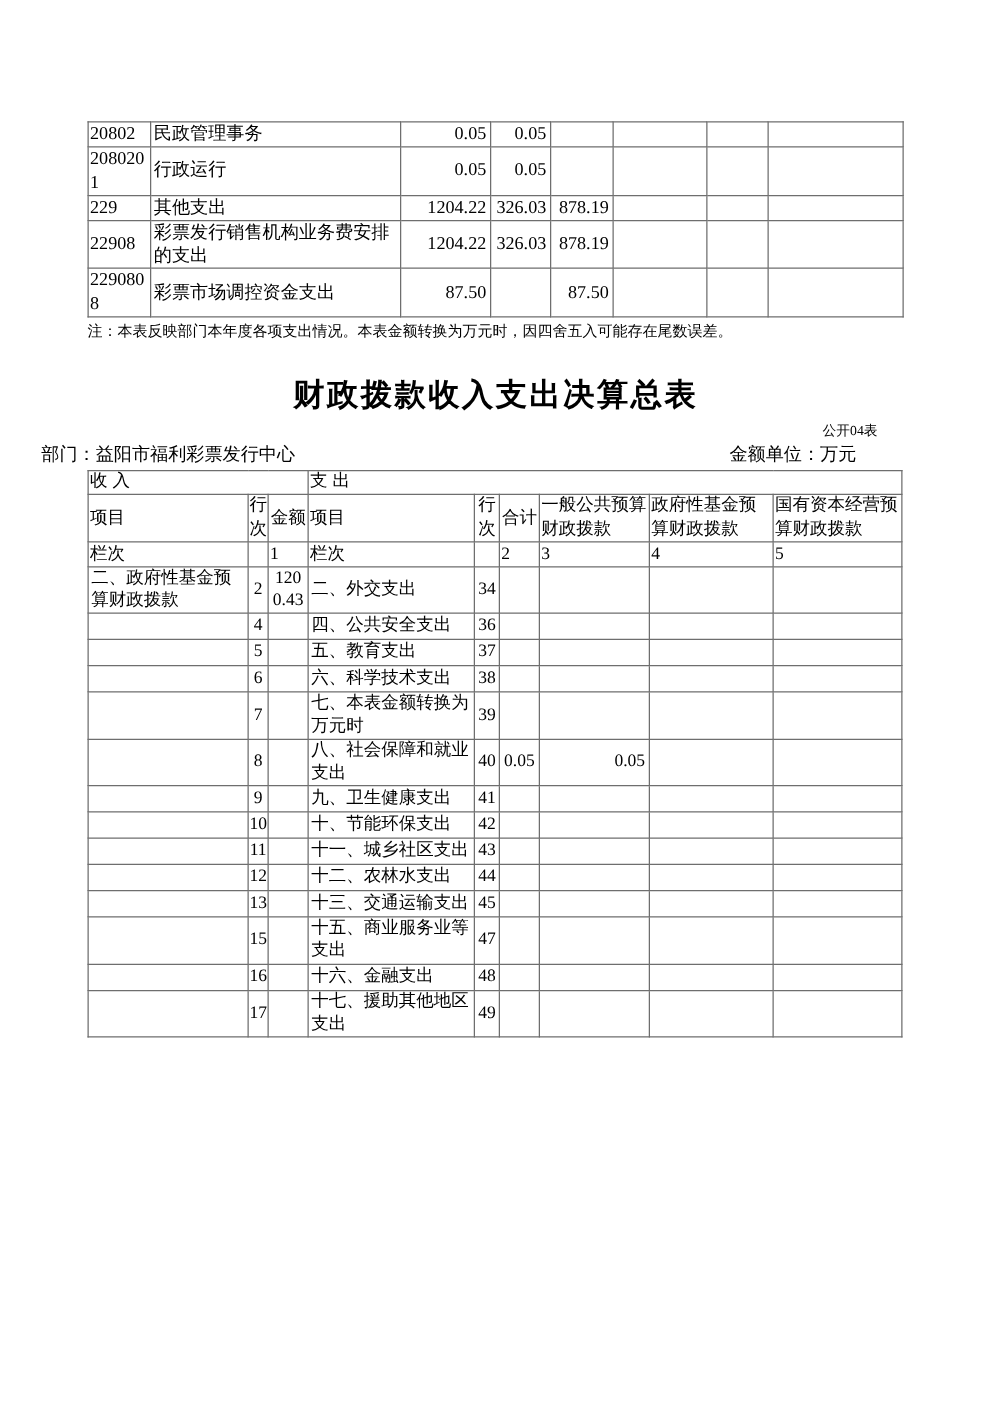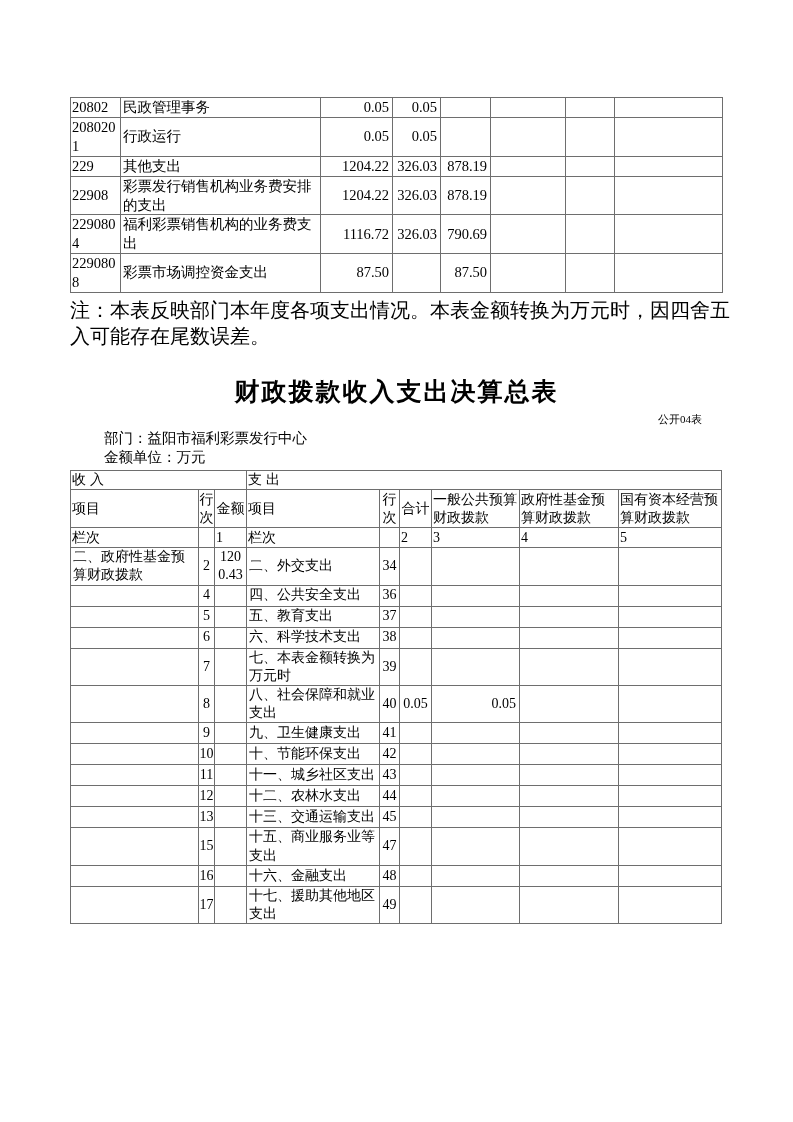--- a/index.html
+++ b/index.html
@@ -13,30 +13,30 @@
   td, th { border: 1px solid #6e6e6e; vertical-align: middle; font-weight: normal; overflow: hidden; }
 
   
   .t-top { width: 652px; font-size: 14.5px; line-height: 1.3; }
   .t-top td { padding: 0 2px; height: 20px; }
   .t-top .code { word-break: break-all; padding: 0 1px; }
   .t-top .name { text-align: left; }
   .t-top .num  { text-align: right; padding-right: 3px; }
 
   .note {
-    margin: 4px 0 0 70px; width: 660px; font-size: 20px; line-height: 1.3;
+    margin: 4px 0 0 70px; width: 660px; font-size: 12px; line-height: 1.3;
   }
 
   .title {
     margin: 29px 0 0 0; text-align: center;
     font-family: "Liberation Sans", "DejaVu Sans", sans-serif;
     font-size: 25px; font-weight: bold; letter-spacing: 2px; line-height: 1.05;
   }
   .meta-top { margin: 8px 70px 0 70px; width: 652px; text-align: right; font-size: 11px; padding-right: 20px; }
-  .meta-row { margin: 2px 70px 0 104px; width: 652px; display: flex; justify-content: space-between; font-size: 14.5px; flex-direction: column; }
+  .meta-row { margin: 2px 70px 0 33px; width: 652px; display: flex; justify-content: space-between; font-size: 14.5px; }
 
   
   .t-main { width: 651px; font-size: 14px; line-height: 1.3; margin-top: 3px; }
   .t-main th { padding: 0 1px; text-align: left; }
   .t-main .hdr-group th { height: 18px; letter-spacing: 4px; }
   .t-main .hdr-cols th { height: 38px; word-break: break-all; }
   .t-main .hdr-lanci th { height: 20px; font-weight: normal; }
   .t-main td { height: 21px; padding: 0 2px; }
   .t-main .item { text-align: left; }
   .t-main .c { text-align: center; padding: 0; word-break: break-all; }
@@ -97,30 +97,20 @@
           <td class="code">22908</td>
           <td class="name">彩票发行销售机构业务费安排的支出</td>
           <td class="num">1204.22</td>
           <td class="num">326.03</td>
           <td class="num">878.19</td>
           <td class="num"></td>
           <td class="num"></td>
           <td class="num"></td>
         </tr>
 
-        <tr>
-          <td class="code">2290804</td>
-          <td class="name">福利彩票销售机构的业务费支出</td>
-          <td class="num">1116.72</td>
-          <td class="num">326.03</td>
-          <td class="num">790.69</td>
-          <td class="num"></td>
-          <td class="num"></td>
-          <td class="num"></td>
-        </tr>
 
         <tr>
           <td class="code">2290808</td>
           <td class="name">彩票市场调控资金支出</td>
           <td class="num">87.50</td>
           <td class="num"></td>
           <td class="num">87.50</td>
           <td class="num"></td>
           <td class="num"></td>
           <td class="num"></td>

